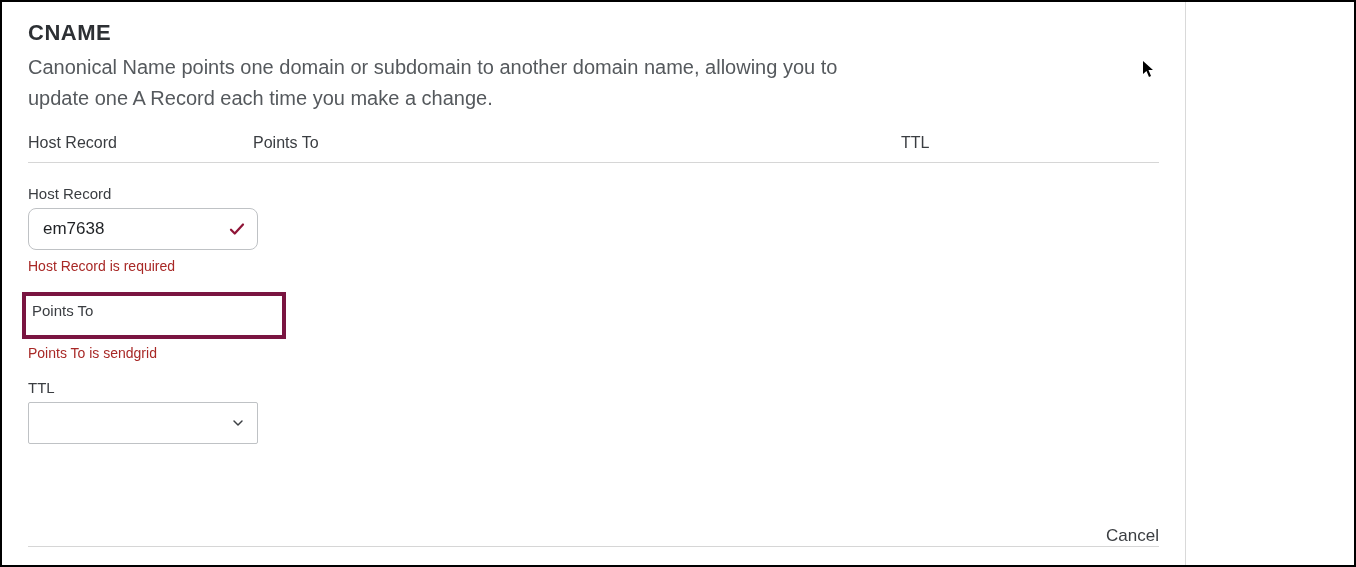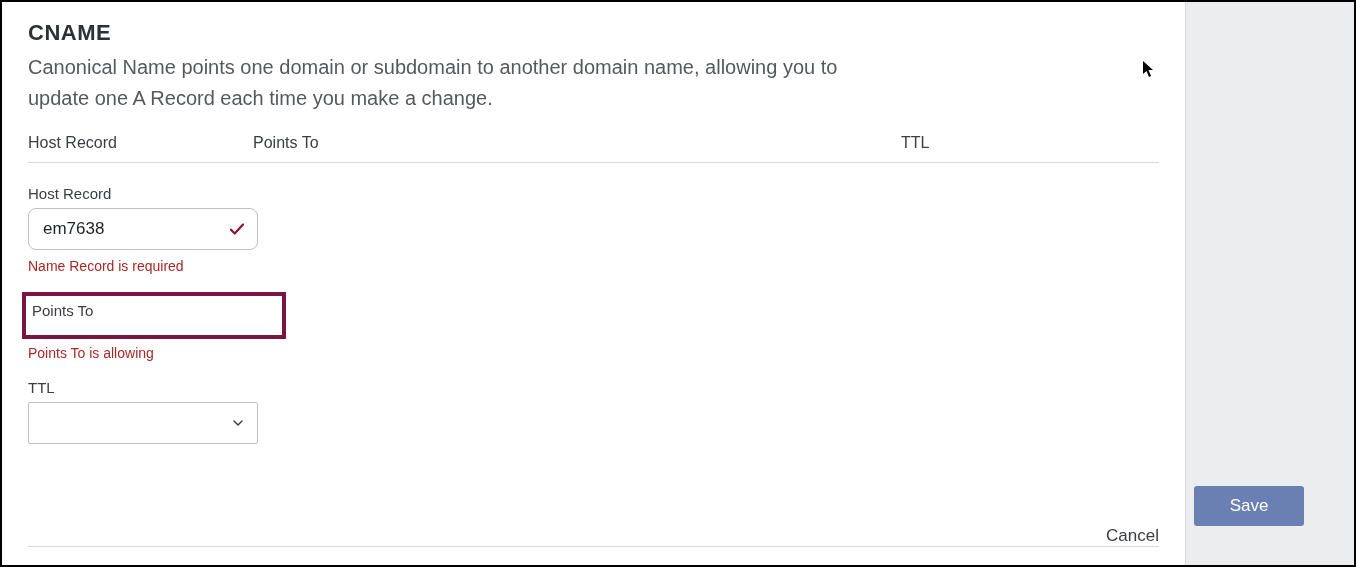--- a/index.html
+++ b/index.html
@@ -185,27 +185,27 @@
     <div class="field-group">
       <label class="field-label">Host Record</label>
       <div class="input-wrap">
         <input type="text" class="text-input" value="em7638" style="">
         <span class="check-icon">
           <svg viewBox="0 0 24 24" fill="none" stroke="currentColor" stroke-width="3" stroke-linecap="round" stroke-linejoin="round">
               <polyline points="4 13 9 18 20 6"></polyline>
             </svg>
         </span>
       </div>
-      <div class="error-text">Name Record is required</div>
+      <div class="error-text">Host Record is required</div>
     </div>
 
     <div class="highlighted-group">
       <label class="field-label">Points To</label>
     </div>
-    <div class="error-text" style="margin-top:6px">Points To is allowing</div>
+    <div class="error-text" style="margin-top:6px">Points To is sendgrid</div>
 
     <div class="field-group ttl-group">
       <label class="field-label">TTL</label>
       <div class="select-wrap">
         <div class="select-box"></div>
         <span class="chevron">
           <svg viewBox="0 0 24 24" fill="none" stroke="currentColor" stroke-width="2.2" stroke-linecap="round" stroke-linejoin="round">
               <polyline points="6 9 12 15 18 9"></polyline>
             </svg>
         </span>
@@ -217,16 +217,13 @@
     </div>
 
     <div class="cursor">
       <svg viewBox="0 0 14 18">
           <path d="M1 1 L1 14 L4.5 11 L7 17 L9 16 L6.5 10 L11 10 Z" fill="#000"></path>
         </svg>
     </div>
 
   </div>
 
-  <div class="side-panel">
-    <button class="save-btn">Save</button>
-  </div>
 </div>
 
 </body></html>

